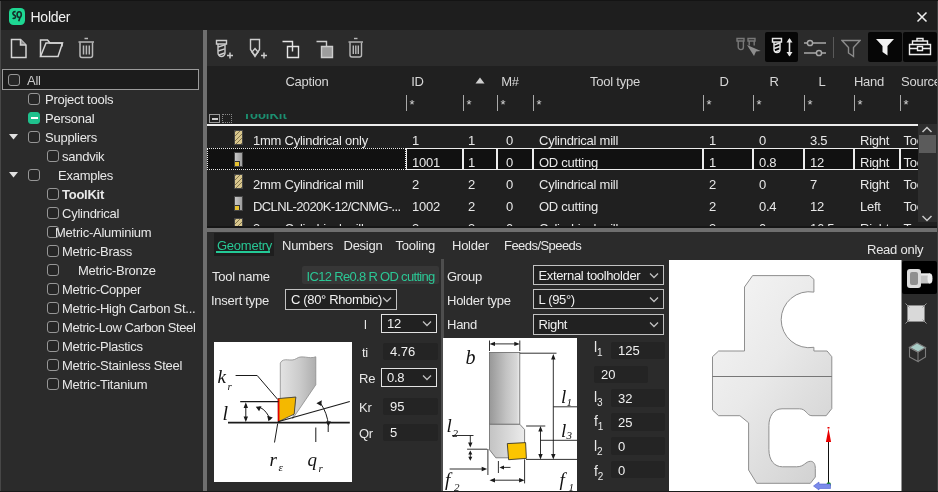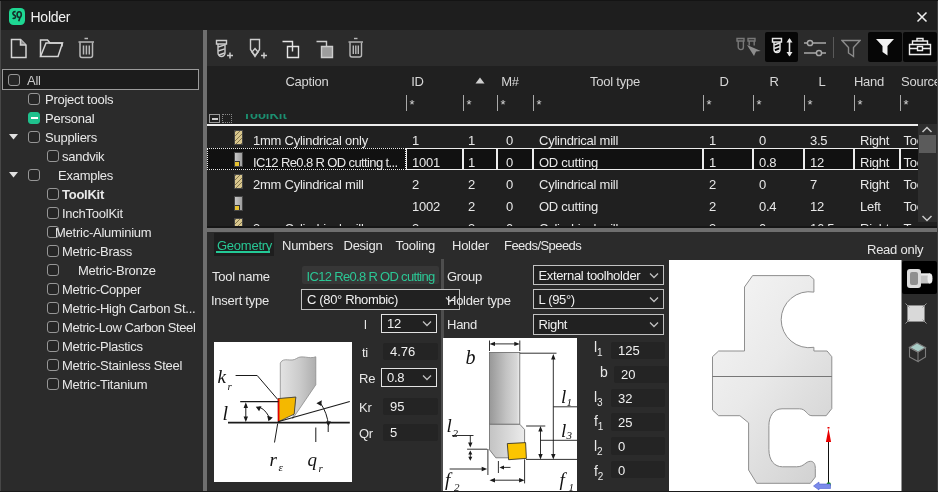--- a/index.html
+++ b/index.html
@@ -60,21 +60,21 @@
 <div class="cb" style="left:46.7px;top:149.5px"></div>
 <div class="lbl" style="left:62px;top:149px">sandvik</div>
 <svg style="left:8px;top:170px" width="11" height="9" viewBox="0 0 11 9">
     <path d="M1 2 h9 l-4.5 5.5 z" fill="#e0e0e0"></path>
   </svg>
 <div class="cb" style="left:28px;top:168.5px"></div>
 <div class="lbl" style="left:58px;top:168px">Examples</div>
 <div class="cb" style="left:46.7px;top:187.5px"></div>
 <div class="lbl" style="left:62px;top:187px;font-weight:bold">ToolKit</div>
 <div class="cb" style="left:46.7px;top:206.5px"></div>
-<div class="lbl" style="left:62px;top:206px">InchToolKit</div>
+<div class="lbl" style="left:62px;top:206px">Cylindrical</div>
 <div class="cb" style="left:46.7px;top:225.5px"></div>
 <div class="lbl" style="left:55px;top:225px">Metric-Aluminium</div>
 <div class="cb" style="left:46.7px;top:244.5px"></div>
 <div class="lbl" style="left:62px;top:244px">Metric-Brass</div>
 <div class="cb" style="left:46.7px;top:263.5px"></div>
 <div class="lbl" style="left:78px;top:263px">Metric-Bronze</div>
 <div class="cb" style="left:46.7px;top:282.5px"></div>
 <div class="lbl" style="left:62px;top:282px">Metric-Copper</div>
 <div class="cb" style="left:46.7px;top:301.5px"></div>
 <div class="lbl" style="left:62px;top:301px">Metric-High Carbon St...</div>
@@ -226,21 +226,20 @@
  <div class="abs" style="left:290.5px;top:82px;width:36px;height:22px;border:1px solid #ededed"></div>
  <div class="abs" style="left:326.5px;top:82px;width:170px;height:22px;border:1px solid #ededed"></div>
  <div class="abs" style="left:496.5px;top:82px;width:50px;height:22px;border:1px solid #ededed"></div>
  <div class="abs" style="left:546.5px;top:82px;width:51px;height:22px;border:1px solid #ededed"></div>
  <div class="abs" style="left:597.5px;top:82px;width:50px;height:22px;border:1px solid #ededed"></div>
  <div class="abs" style="left:647.5px;top:82px;width:46px;height:22px;border:1px solid #ededed"></div>
  <div class="abs" style="left:693.5px;top:82px;width:21px;height:22px;border:1px solid #ededed"></div>
  <div class="icon-od" style="left:27.5px;top:85.5px">
       <i></i>
     </div>
- <div class="lbl" style="left:46.5px;top:88.5px;letter-spacing:-0.62px">IC12 Re0.8 R OD cutting t...</div>
  <div class="lbl" style="left:205.5px;top:88.5px">1001</div>
  <div class="lbl" style="left:261.5px;top:88.5px">1</div>
  <div class="lbl" style="left:299.5px;top:88.5px">0</div>
  <div class="lbl" style="left:332.5px;top:88.5px">OD cutting</div>
  <div class="lbl" style="left:502.5px;top:88.5px">1</div>
  <div class="lbl" style="left:552.5px;top:88.5px">0.8</div>
  <div class="lbl" style="left:603.5px;top:88.5px">12</div>
  <div class="lbl" style="left:653.5px;top:88.5px">Right</div>
  <div class="lbl" style="left:697px;top:88.5px">Toc</div>
 
@@ -252,20 +251,21 @@
  <div class="lbl" style="left:332.5px;top:110.5px">Cylindrical mill</div>
  <div class="lbl" style="left:502.5px;top:110.5px">2</div>
  <div class="lbl" style="left:552.5px;top:110.5px">0</div>
  <div class="lbl" style="left:603.5px;top:110.5px">7</div>
  <div class="lbl" style="left:653.5px;top:110.5px">Right</div>
  <div class="lbl" style="left:697px;top:110.5px">Toc</div>
 
  <div class="icon-od" style="left:27.5px;top:129.5px">
       <i></i>
     </div>
+ <div class="lbl" style="left:46.5px;top:132.5px;letter-spacing:-0.62px">DCLNL-2020K-12/CNMG-...</div>
  <div class="lbl" style="left:205.5px;top:132.5px">1002</div>
  <div class="lbl" style="left:261.5px;top:132.5px">2</div>
  <div class="lbl" style="left:299.5px;top:132.5px">0</div>
  <div class="lbl" style="left:332.5px;top:132.5px">OD cutting</div>
  <div class="lbl" style="left:502.5px;top:132.5px">2</div>
  <div class="lbl" style="left:552.5px;top:132.5px">0.4</div>
  <div class="lbl" style="left:603.5px;top:132.5px">12</div>
  <div class="lbl" style="left:653.5px;top:132.5px">Left</div>
  <div class="lbl" style="left:697px;top:132.5px">Toc</div>
 
@@ -303,21 +303,21 @@
 <div class="lbl" style="left:452px;top:237.5px">Holder</div>
 <div class="lbl" style="left:504px;top:237.5px;letter-spacing:-0.55px">Feeds/Speeds</div>
 <div class="lbl" style="left:867px;top:241.5px">Read only</div>
 
 <div class="abs" style="left:440.5px;top:259px;width:3px;height:233px;background:#4e4e4e"></div>
 
 <div class="lbl" style="left:212px;top:268.5px">Tool name</div>
 <div class="abs" style="left:302px;top:265.5px;width:137px;height:18.5px;background:#373737;border-radius:2px"></div>
 <div class="lbl" style="left:306.5px;top:269px;color:#2bc795;letter-spacing:-0.68px">IC12 Re0.8 R OD cutting</div>
 <div class="lbl" style="left:211px;top:292.5px">Insert type</div>
-<div class="dd" style="left:301px;top:289px;width:159px;height:20.5px">
+<div class="dd" style="left:285px;top:289px;width:112px;height:20.5px">
     <span class="txt">C (80° Rhombic)</span>
  <svg class="caret" viewBox="0 0 10 7" fill="none" stroke="#c0c0c0" stroke-width="1.3">
       <path d="M1 1.5 L5 5.5 L9 1.5"></path>
     </svg>
   </div>
 <div class="lbl" style="left:364px;top:316.5px">l</div>
 <div class="dd" style="left:381px;top:314px;width:56px;height:18.5px;border-color:#e3e3e3">
     <span class="txt">12</span>
  <svg class="caret" viewBox="0 0 10 7" fill="none" stroke="#c0c0c0" stroke-width="1.3">
       <path d="M1 1.5 L5 5.5 L9 1.5"></path>
@@ -363,21 +363,21 @@
  <svg class="caret" viewBox="0 0 10 7" fill="none" stroke="#c0c0c0" stroke-width="1.3">
       <path d="M1 1.5 L5 5.5 L9 1.5"></path>
     </svg>
   </div>
 
 <div class="lbl" style="left:594px;top:339px;font-size:14px">l<sub style="font-size:10px">1</sub></div>
 <div class="fld" style="left:611px;top:341.5px;width:54px;height:17.5px">
     <span class="txt">125</span>
   </div>
 <div class="lbl" style="left:600px;top:363.9px;font-size:14px">b</div>
-<div class="fld" style="left:614px;top:365.5px;width:54px;height:17.5px">
+<div class="fld" style="left:594px;top:365.5px;width:54px;height:17.5px">
     <span class="txt">20</span>
   </div>
 <div class="lbl" style="left:594px;top:389px;font-size:14px">l<sub style="font-size:10px">3</sub></div>
 <div class="fld" style="left:611px;top:389.4px;width:54px;height:17.5px">
     <span class="txt">32</span>
   </div>
 <div class="lbl" style="left:594px;top:413px;font-size:14px">f<sub style="font-size:10px">1</sub></div>
 <div class="fld" style="left:611px;top:413.2px;width:54px;height:17.5px">
     <span class="txt">25</span>
   </div>

